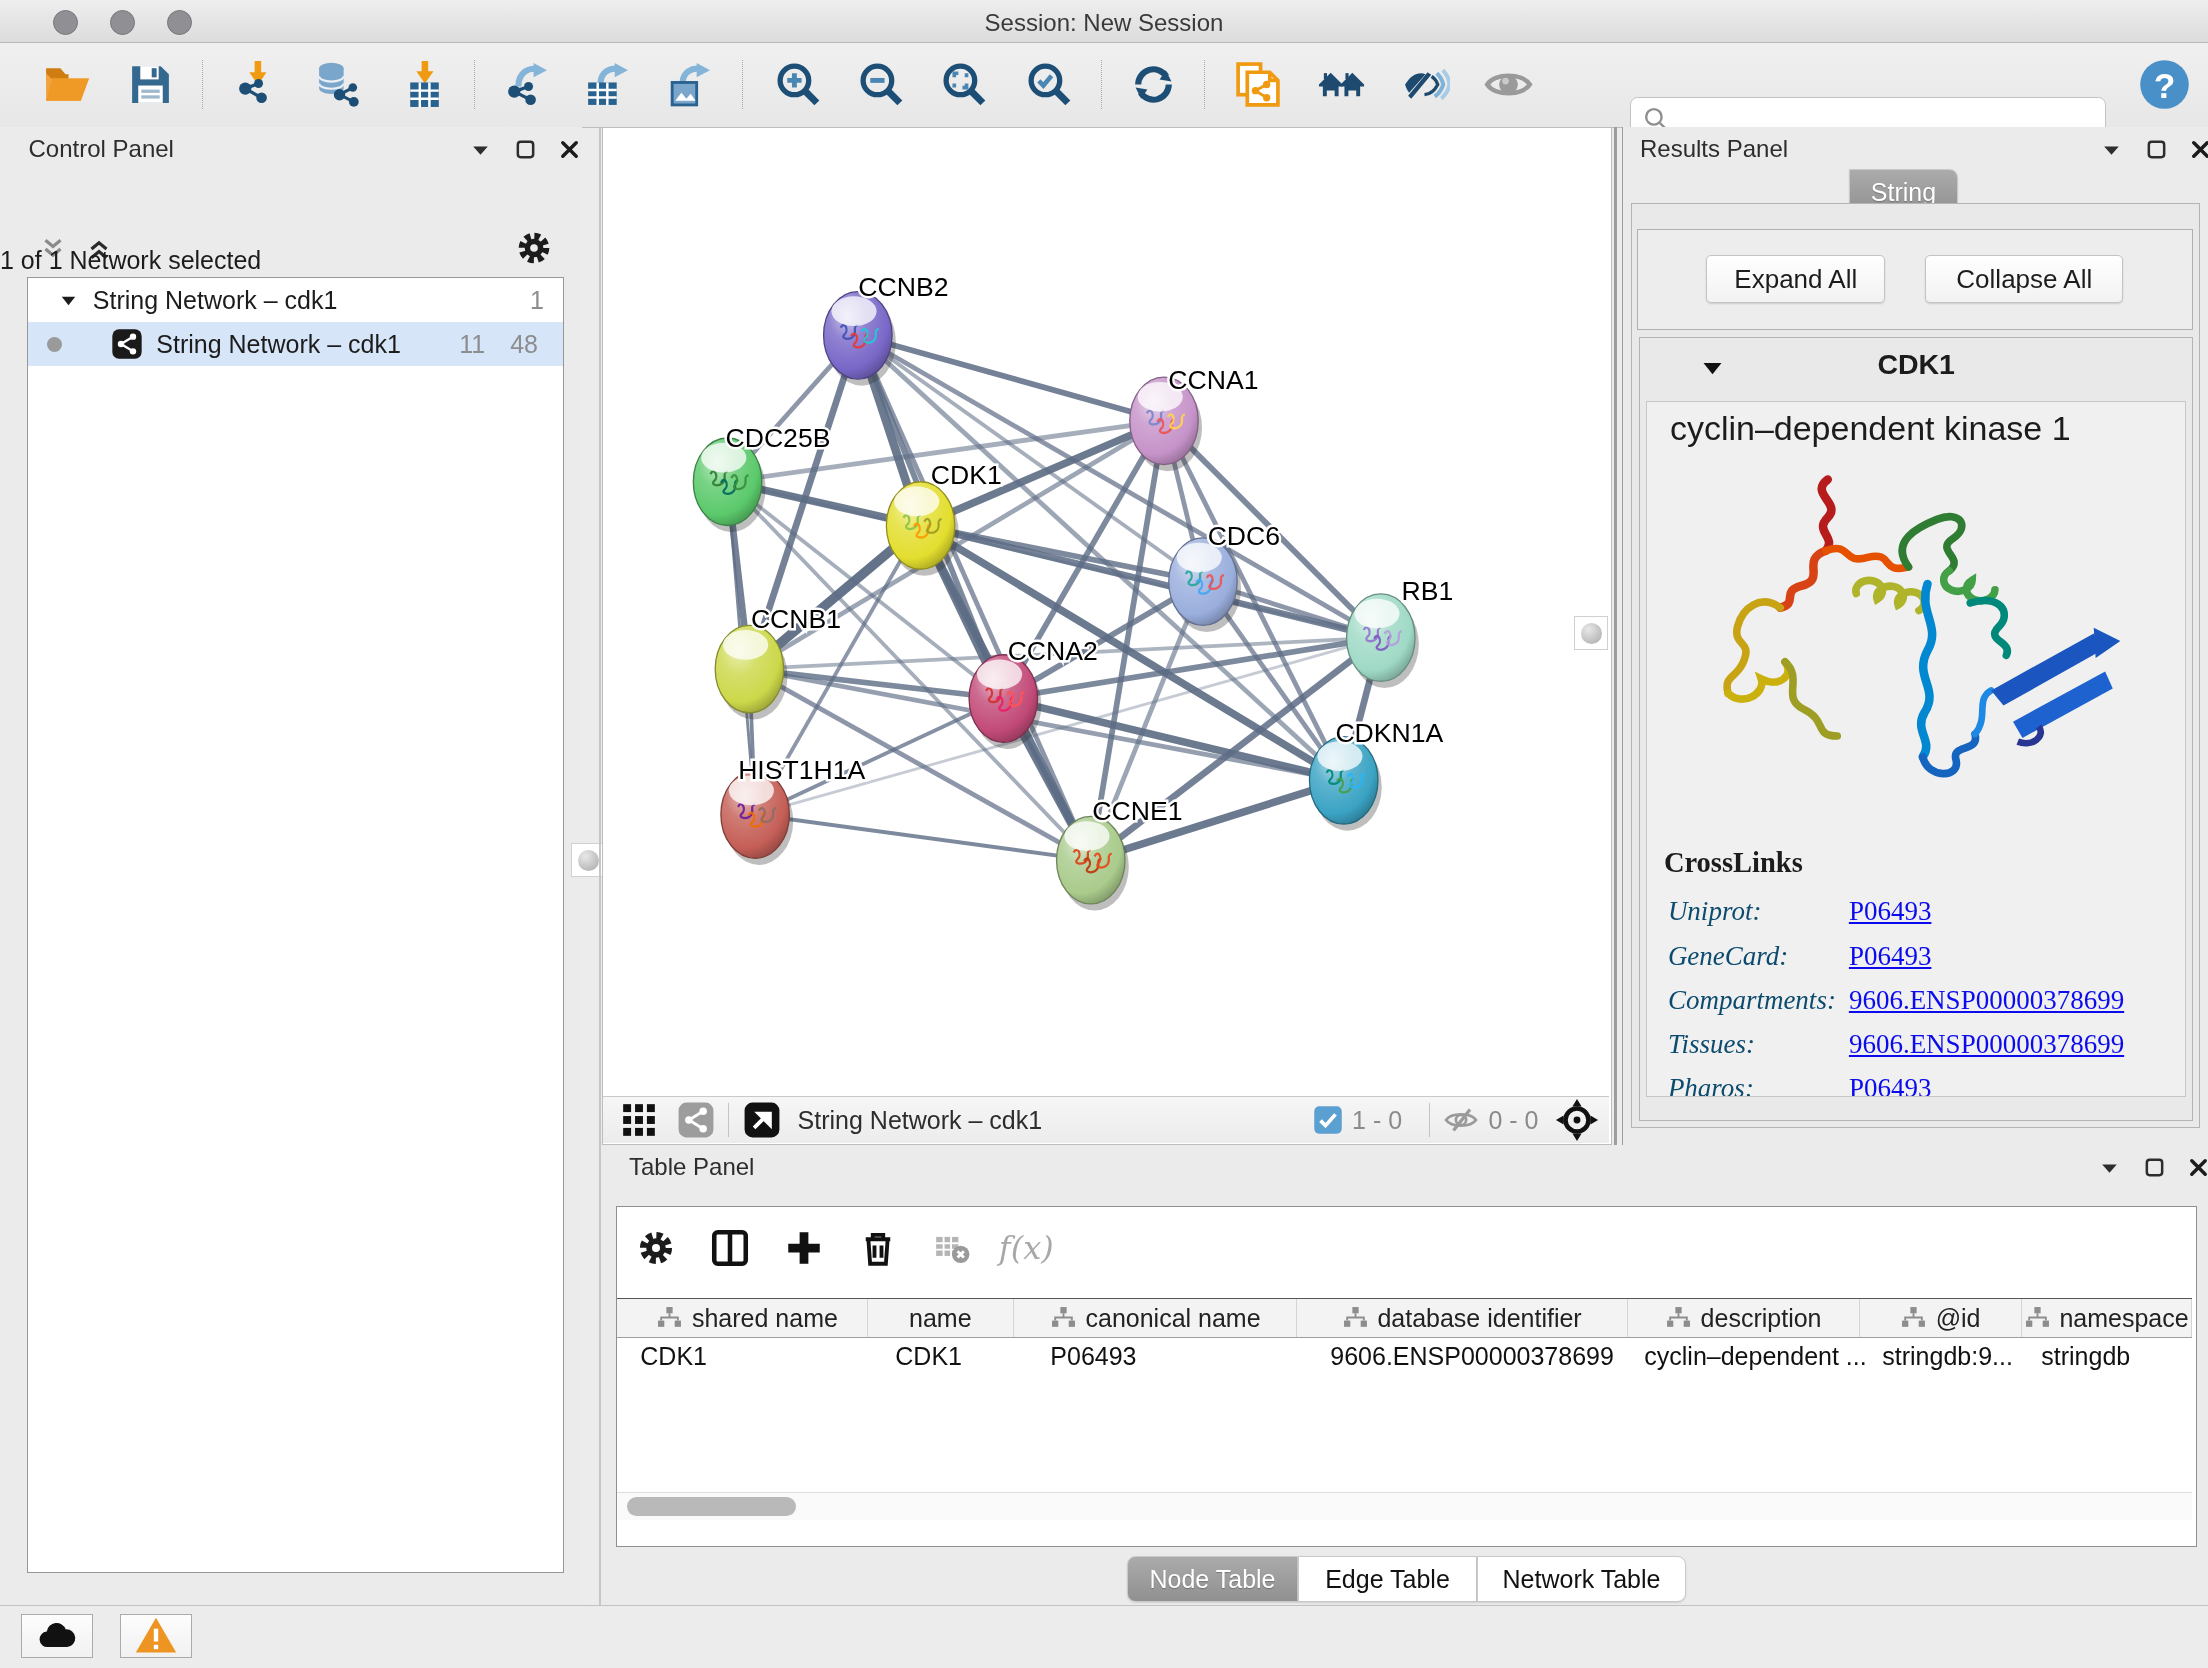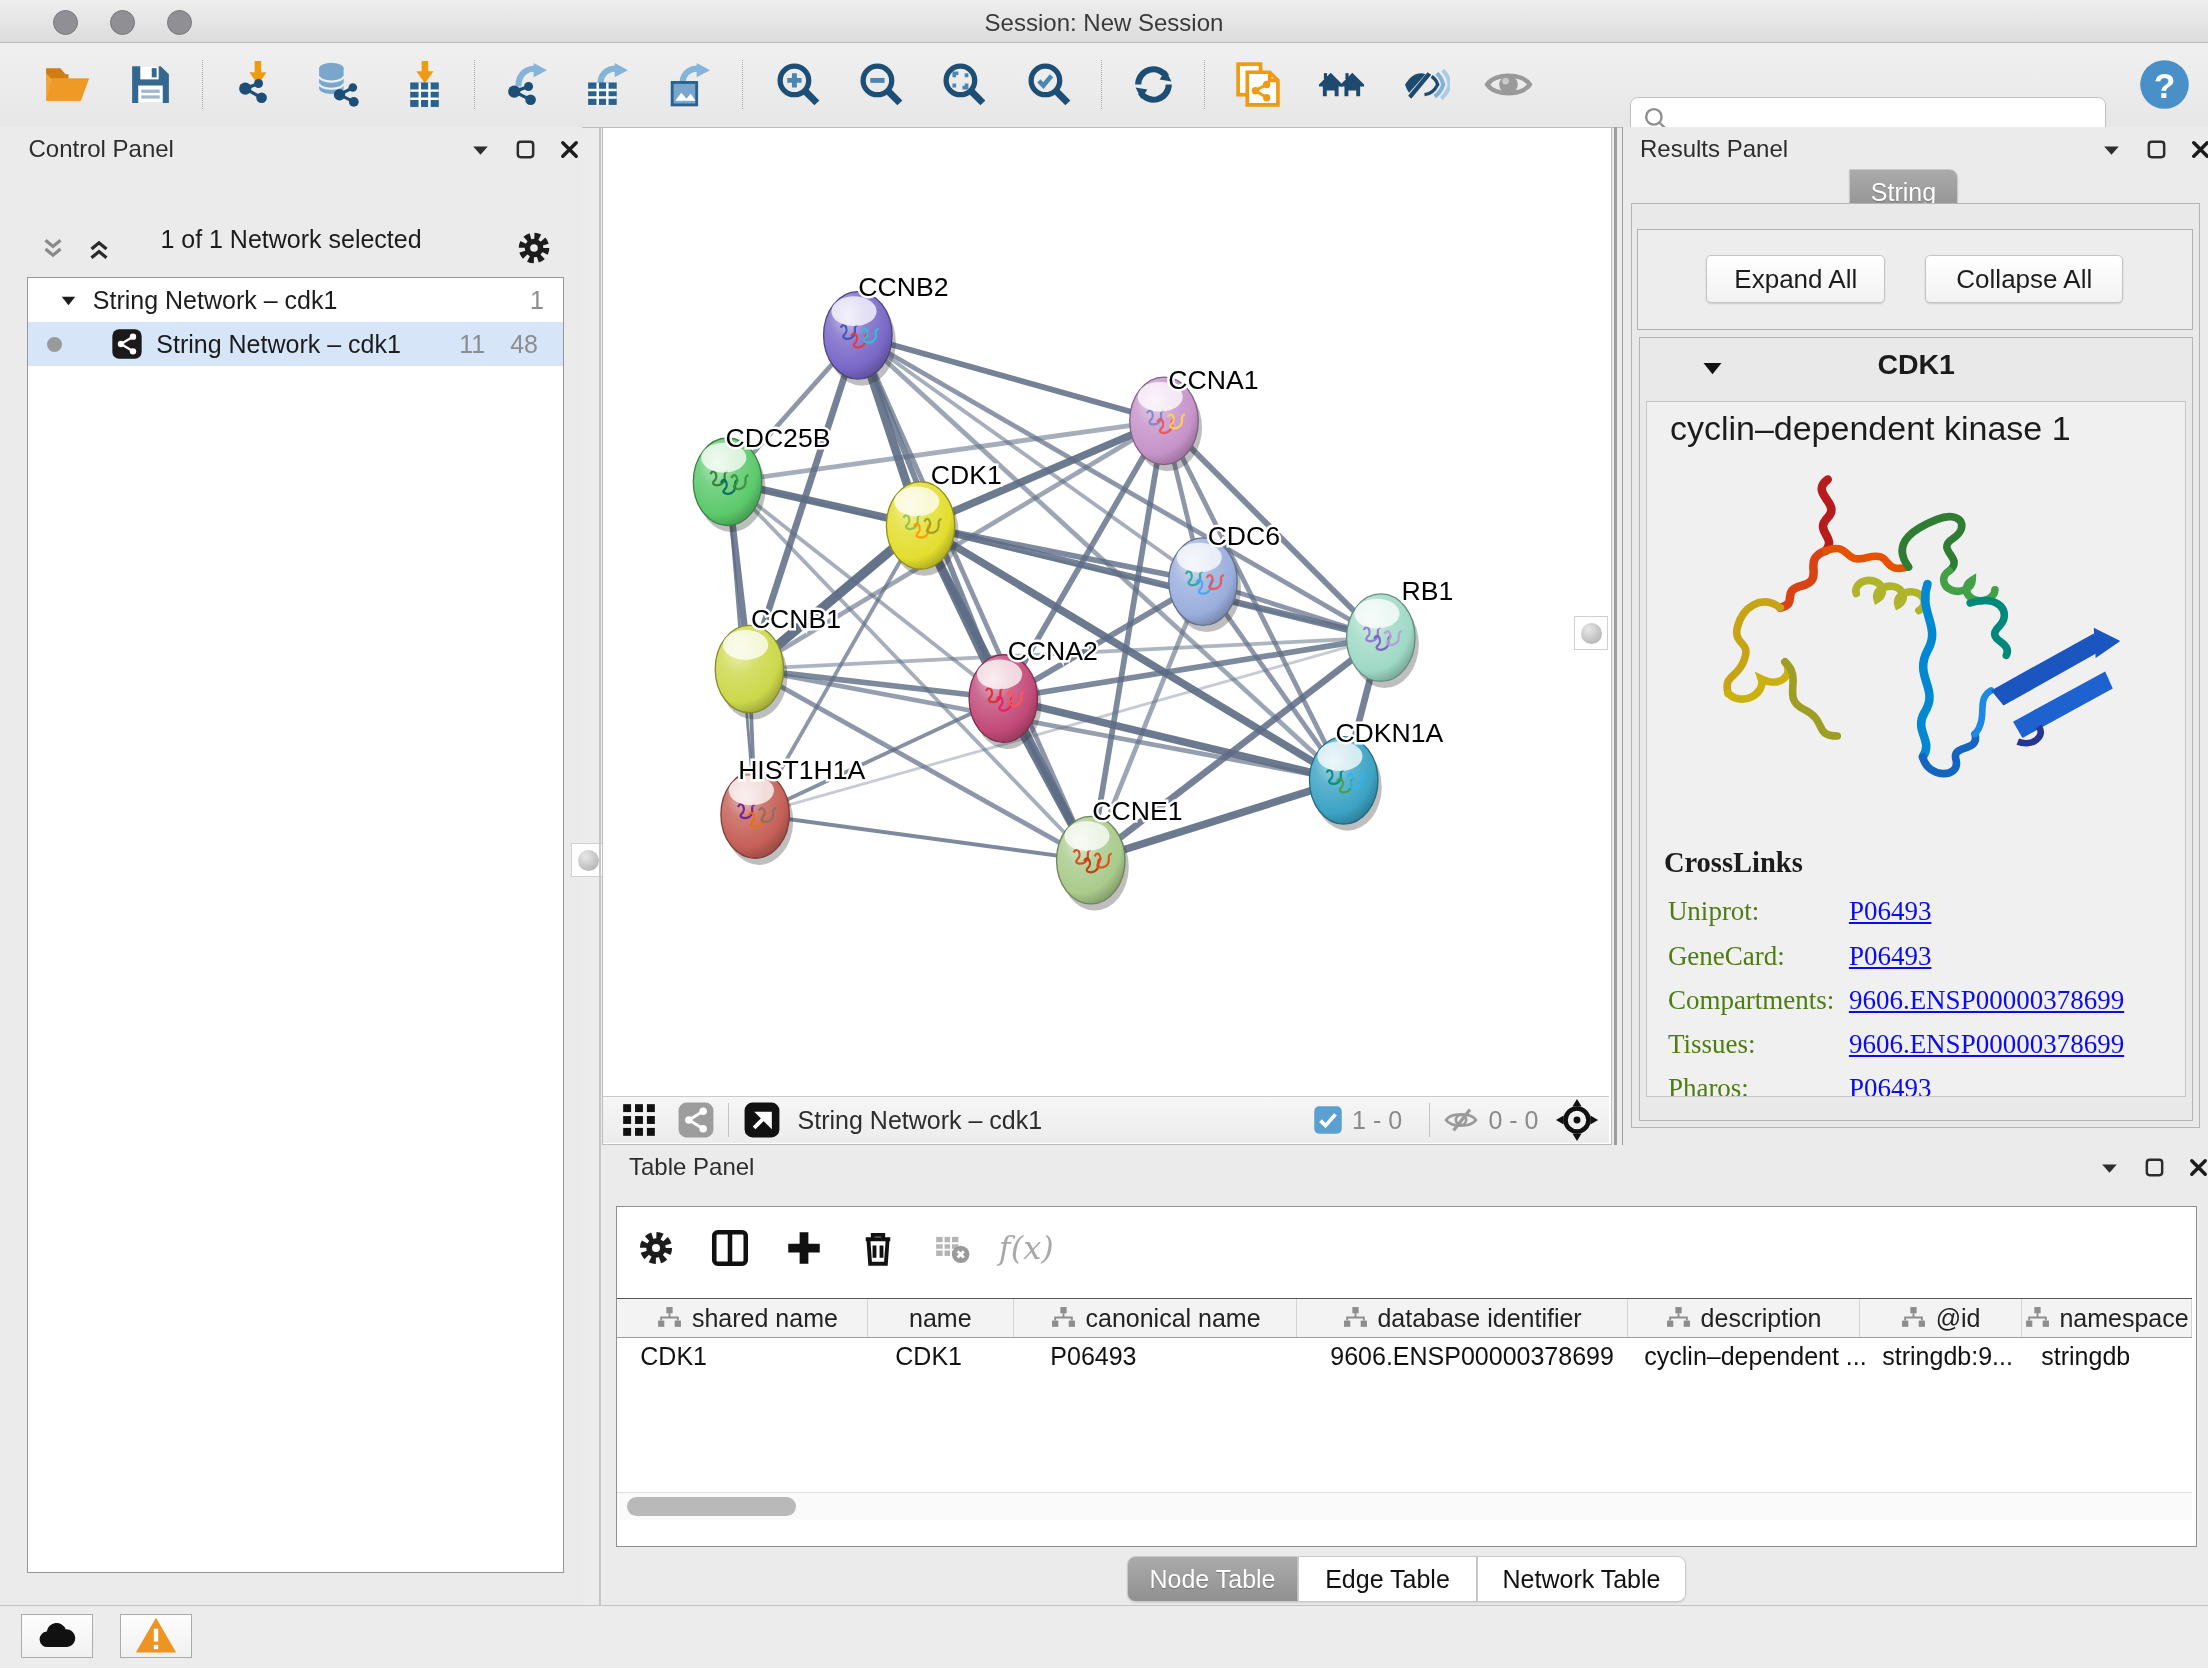--- a/index.html
+++ b/index.html
@@ -44,21 +44,21 @@
   #net-title{font-size:25px;color:#2d2d2d;margin-left:17px;}
   
   #results-panel{left:1622px;top:127px;width:587px;height:1478px;background:#ebebeb;border-left:1.9px solid #9d9d9d;}
   #rp-box{left:7.6px;top:76px;width:567px;height:923px;background:#e9e9e9;border:1px solid #b4b4b4;}
   .rp-btn{height:46px;background:linear-gradient(#ffffff,#f2f2f2);border:1px solid #c4c4c4;border-radius:5px;
      font-size:26px;display:flex;align-items:center;justify-content:center;box-shadow:0 1px 1.9px rgba(0,0,0,.15);}
   #cdk1-box{left:7.6px;top:133px;width:552px;height:782px;background:#e9e9e9;border:1px solid #b4b4b4;}
   #cdk1-content{left:5.7px;top:63px;width:538px;height:694px;background:#f0f0f0;border:1px solid #c6c6c6;overflow:hidden;}
   .serif{font-family:"Liberation Serif",serif;}
   .xl-row{display:flex;font-size:27px;margin:13.3px 0 13.3px 21px;}
-  .xl-label{width:181px;color:#4d7c0f;}
+  .xl-label{width:181px;color:#0c4a6e;font-style:italic;}
   .xl-value a{color:#0b0bee;}
   
   #table-panel{left:602px;top:1145px;width:1606px;height:460px;background:#ebebeb;}
   #tp-box{left:14.3px;top:61px;width:1579px;height:339px;background:#fff;border:1.9px solid #8f8f8f;}
   .tpi{display:flex;align-items:center;justify-content:center;width:59px;height:59px;}
   #tbl-header{left:0;top:91px;width:1575px;height:38px;background:#f3f3f3;border-top:1.9px solid #555;border-bottom:1px solid #9e9e9e;}
   .th-cell{position:absolute;top:0;height:38px;display:flex;align-items:center;justify-content:center;
            gap:9.5px;font-size:25px;color:#222;border-right:1px solid #d4d4d4;box-sizing:border-box;}
   .td-cell{position:absolute;top:0;height:38px;display:flex;align-items:center;font-size:25px;color:#111;}
   #tbl-hscroll{left:0;top:285px;width:1575px;height:27px;background:#fafafa;border-top:1px solid #ddd;}
@@ -280,21 +280,21 @@
   <div class="abs" style="left:38px;top:107px">
     <svg width="30" height="30" viewBox="0 0 24 24" fill="none" stroke="#8a8a8a" stroke-width="2.6">
         <path d="M6 5l6 5 6-5M6 12l6 5 6-5"></path>
       </svg>
   </div>
   <div class="abs" style="left:84px;top:107px">
     <svg width="30" height="30" viewBox="0 0 24 24" fill="none" stroke="#2a2a2a" stroke-width="2.6">
         <path d="M6 19l6-5 6 5M6 12l6-5 6 5"></path>
       </svg>
   </div>
-  <div class="abs" style="left:0;top:98px;width:582px;text-align:center;font-size:25px">1 of 1 Network selected</div>
+  <div class="abs" style="left:0;top:119px;width:582px;text-align:left;font-size:25px">1 of 1 Network selected</div>
   <div class="abs" style="left:514px;top:101px">
     <svg width="40" height="40" viewBox="0 0 24 24">
         <circle cx="12" cy="12" r="7" fill="none" stroke="#1c1c1c" stroke-width="4.4" stroke-dasharray="3.2 2.3"></circle>
         <circle cx="12" cy="12" r="5.6" fill="#1c1c1c"></circle>
         <circle cx="12" cy="12" r="2.3" fill="#ebebeb"></circle>
       </svg>
   </div>
   <div id="cp-list" class="abs">
     <div class="tree-row" style="padding-left:28.5px">
       <svg width="23" height="23" viewBox="0 0 24 24">

